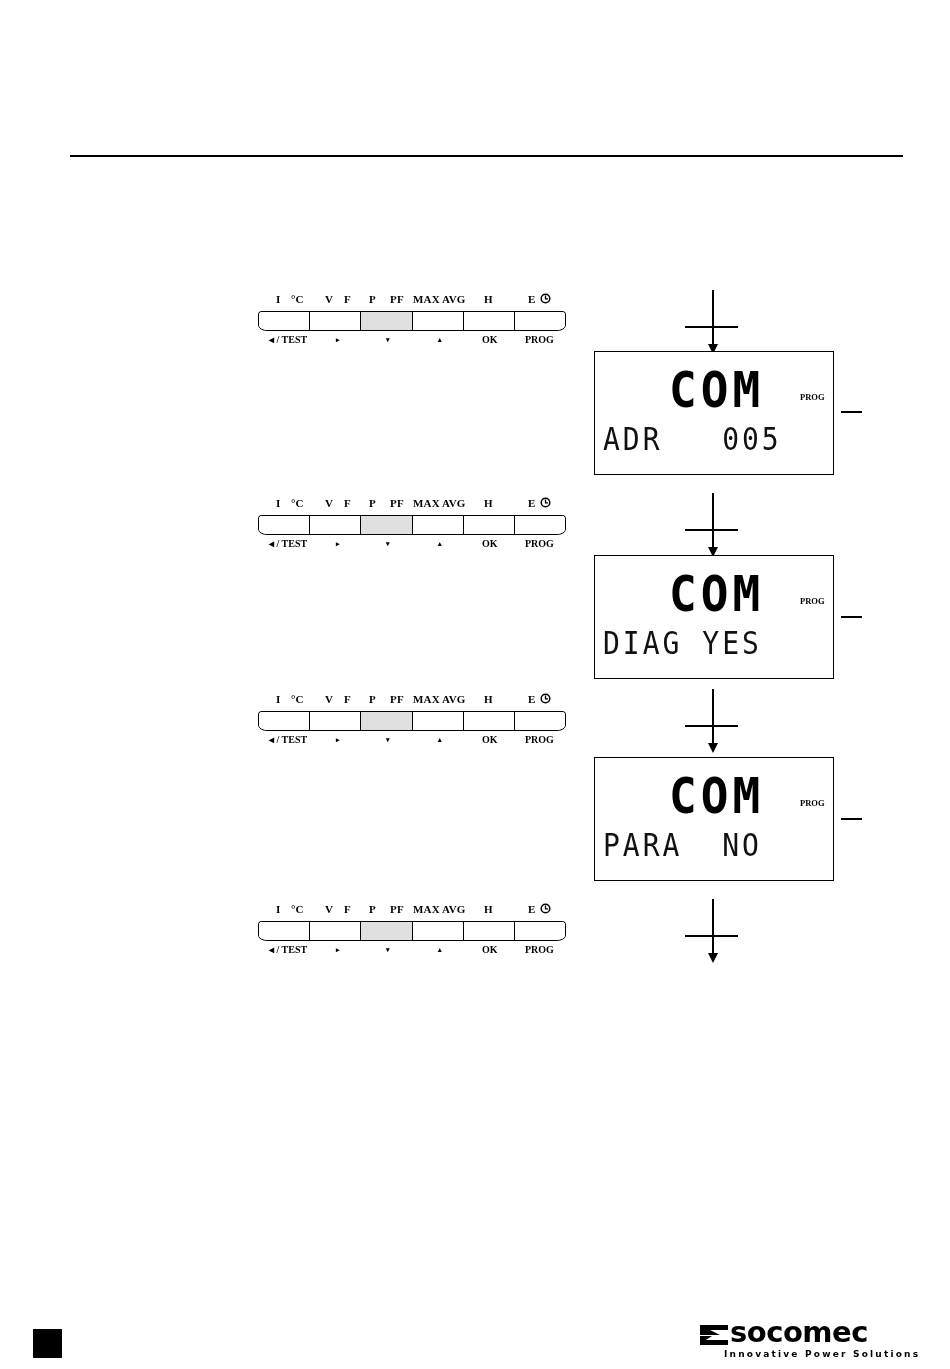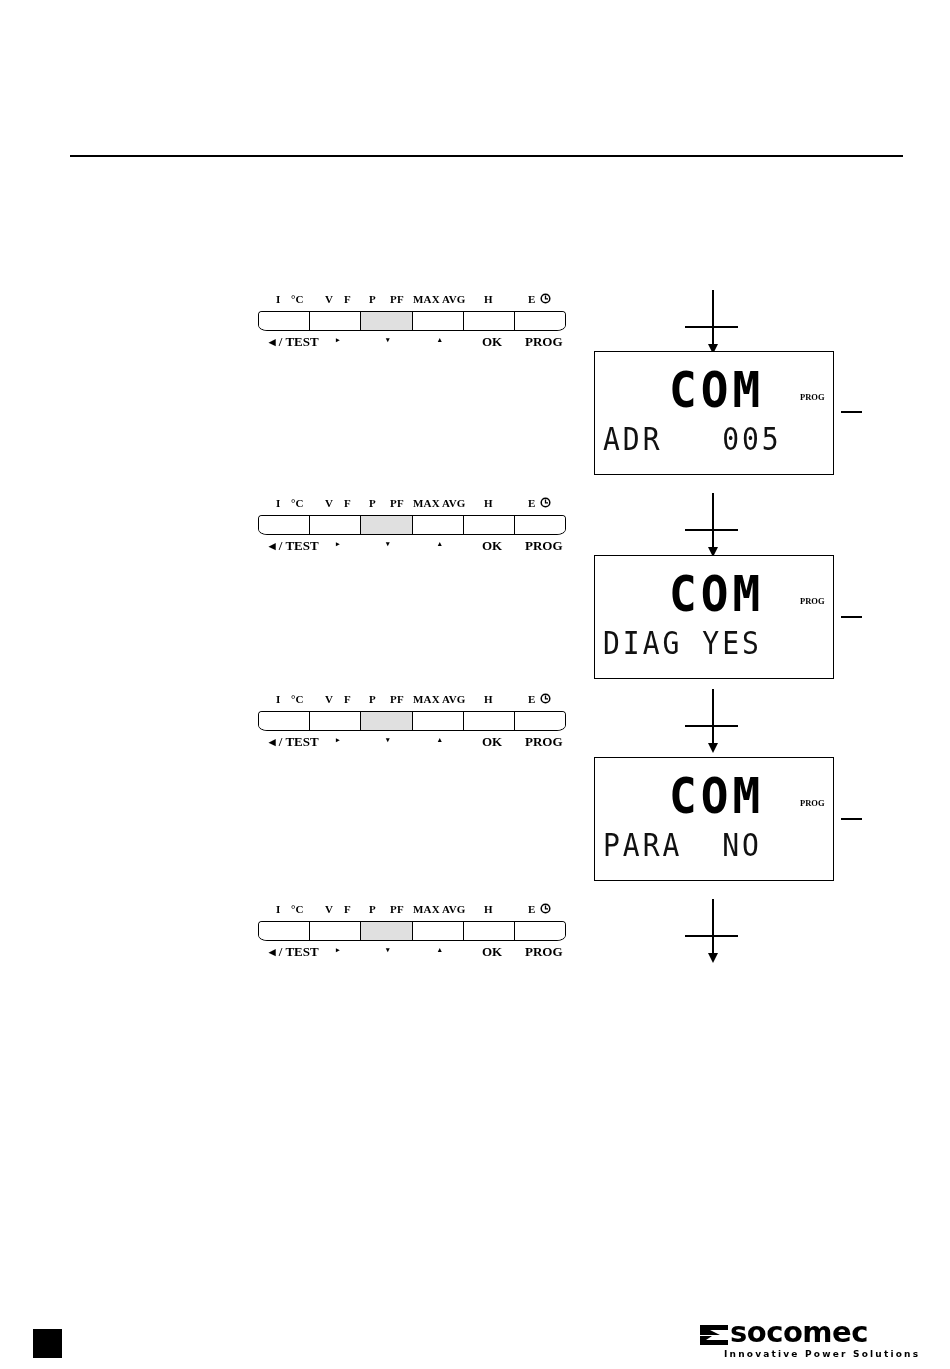--- a/index.html
+++ b/index.html
@@ -13,21 +13,21 @@
   .kp-top span { position: absolute; top: 0; font-family: "Liberation Serif", serif;
                  font-size: 11px; font-weight: bold; letter-spacing: 0.2px; white-space: nowrap; }
   .kp-bar { position: absolute; top: 18px; left: 0; width: 308px; height: 20px;
             border: 1.6px solid #000; border-radius: 4px 4px 9px 9px / 4px 4px 6px 6px;
             box-sizing: border-box; display: flex; overflow: hidden; background: #fff; }
   .kp-key { flex: 1; border-right: 1.6px solid #000; background: #fff; cursor: pointer; }
   .kp-key:last-child { border-right: none; }
   .kp-key.active { background: #e0e0e0; }
   .kp-bot { position: absolute; top: 41px; left: 0; width: 310px; height: 14px; }
   .kp-bot span { position: absolute; top: 0; font-family: "Liberation Serif", serif;
-                 font-size: 13px; font-weight: bold; white-space: nowrap; }
+                 font-size: 10px; font-weight: bold; white-space: nowrap; }
 
   
   .arrow { position: absolute; width: 56px; height: 64px; }
   .arrow .v { position: absolute; left: 27px; top: 0; width: 1.6px; height: 56px; background: #000; }
   .arrow .h { position: absolute; left: 0; top: 36px; width: 53px; height: 1.6px; background: #000; }
   .arrow .head { position: absolute; left: 23px; top: 54px; width: 0; height: 0;
                  border-left: 5px solid transparent; border-right: 5px solid transparent;
                  border-top: 10px solid #000; }
 
   

